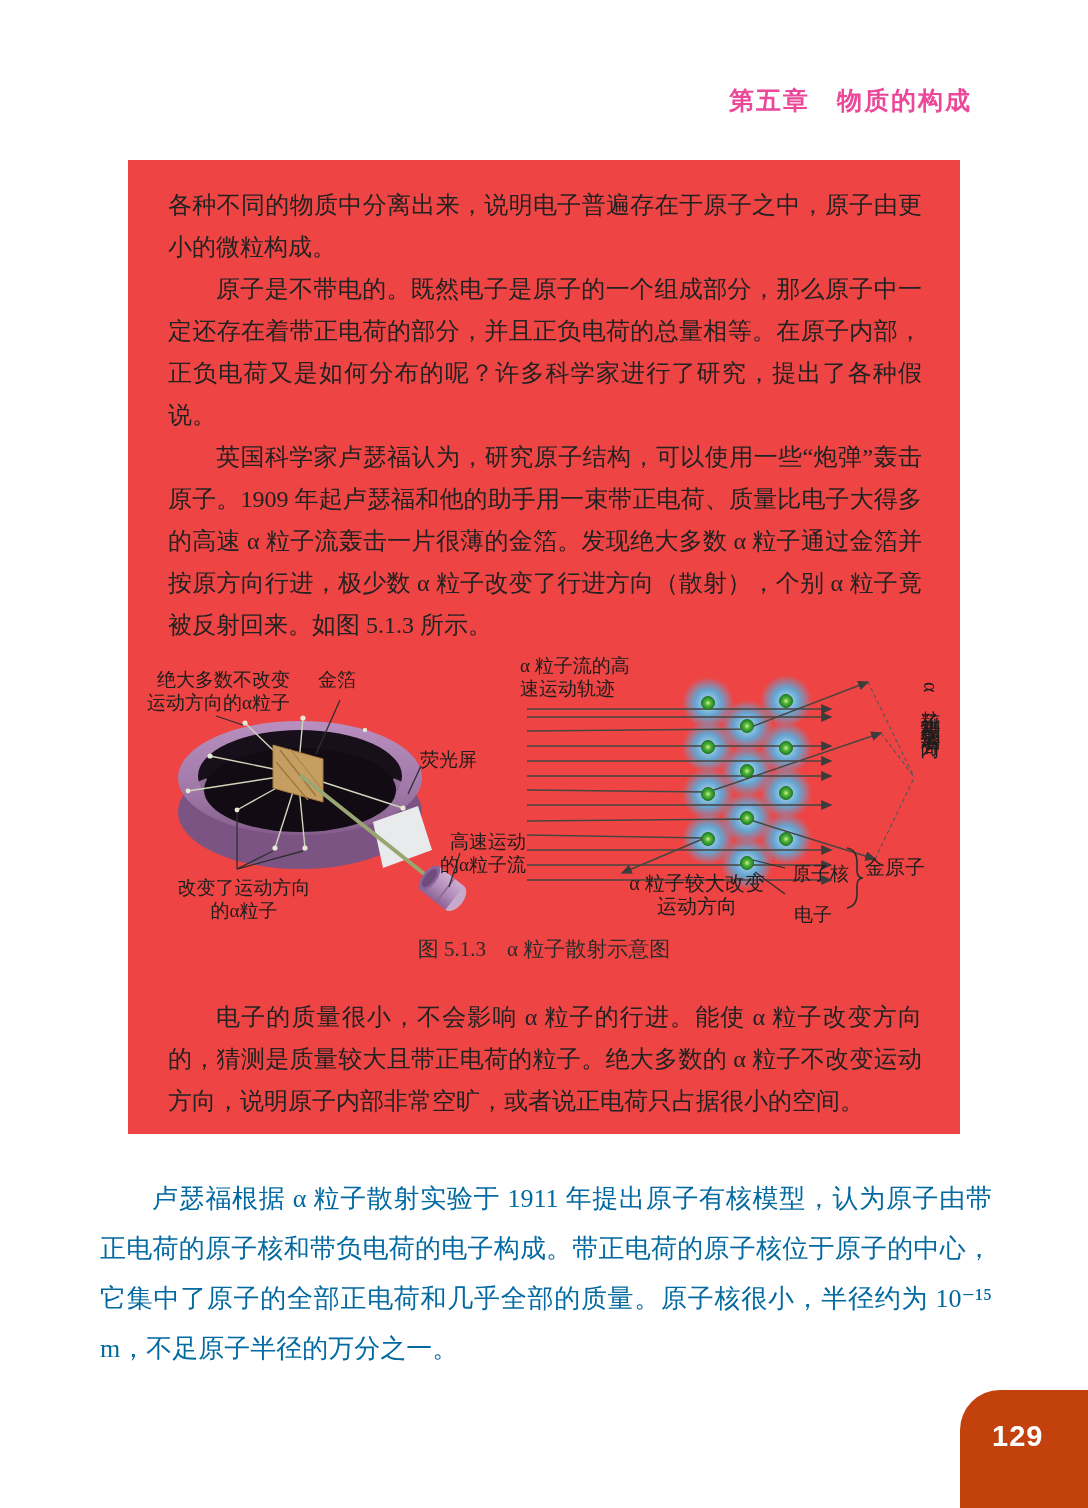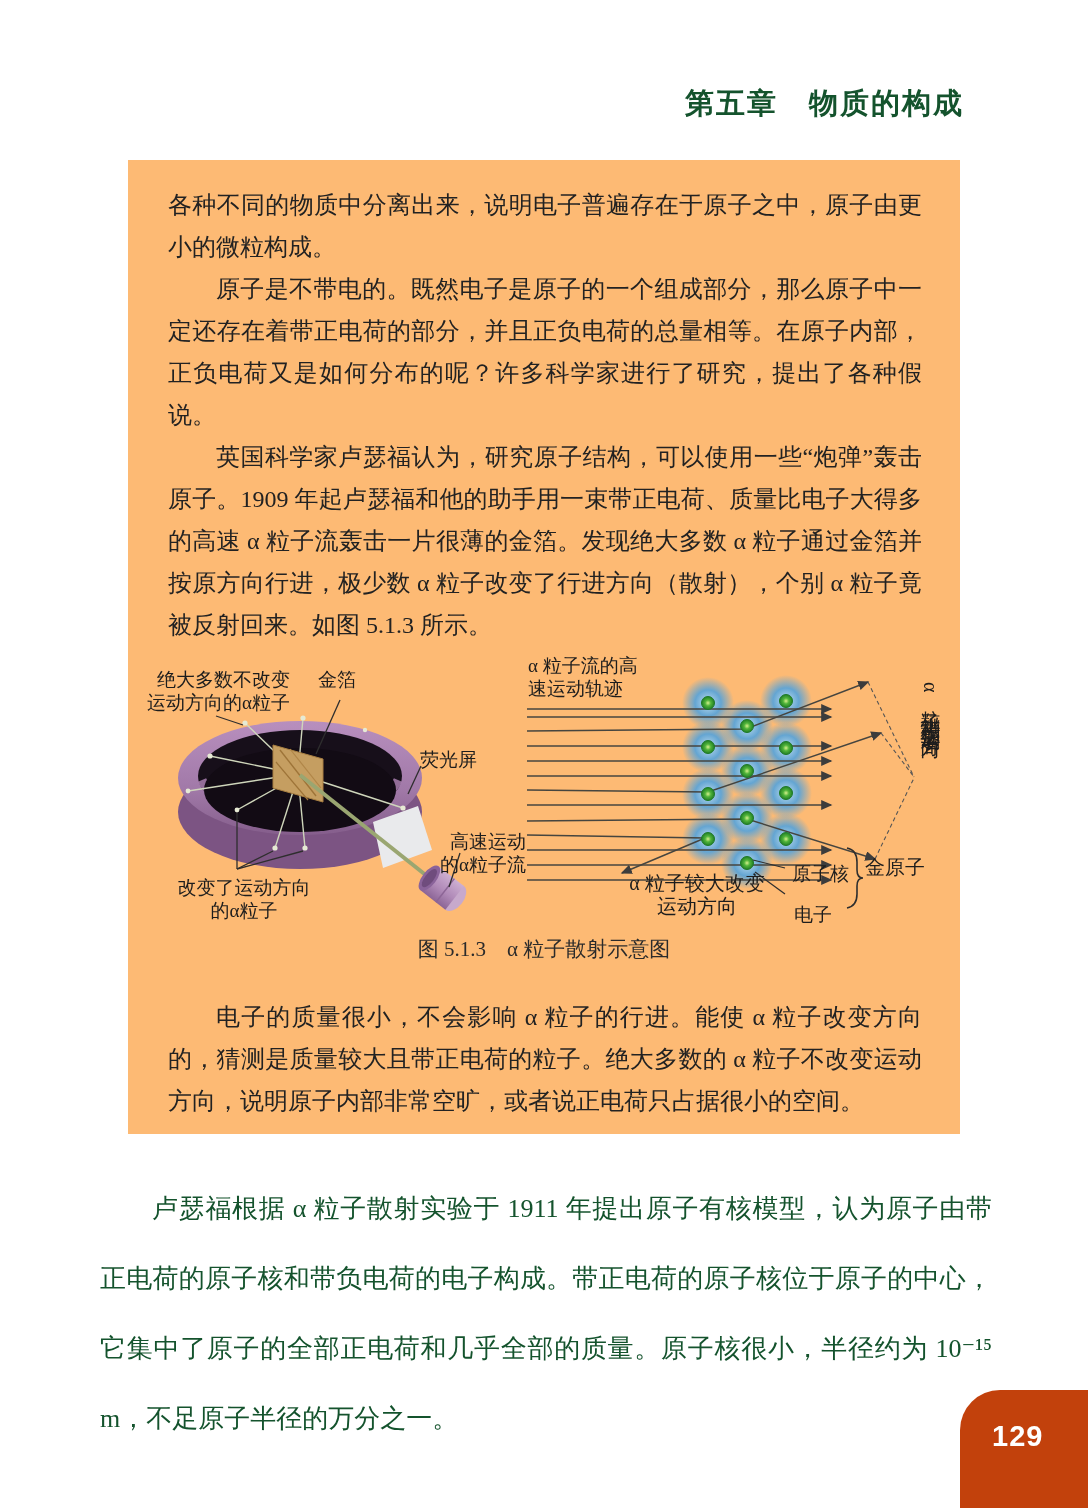--- a/index.html
+++ b/index.html
@@ -1,31 +1,31 @@
 <!DOCTYPE html>
 <html><head>
 <meta charset="utf-8">
 <style>
   html,body{margin:0;padding:0;background:#fff;}
   .page{position:relative;width:1088px;height:1508px;background:#ffffff;overflow:hidden;
         font-family:"Liberation Serif","DejaVu Serif",serif;color:#1f1f1f;}
-  .chapter-header{position:absolute;top:84px;right:124px;font-family:"Liberation Sans","DejaVu Sans",sans-serif;
-        font-weight:bold;font-size:29px;color:#14532d;letter-spacing:2px;}
-  .content-box{position:absolute;left:128px;top:160px;width:832px;height:974px;background:#fdba74;overflow:hidden;}
+  .chapter-header{position:absolute;top:84px;right:116px;font-family:"Liberation Sans","DejaVu Sans",sans-serif;
+        font-weight:bold;font-size:25px;color:#ec4899;letter-spacing:2px;}
+  .content-box{position:absolute;left:128px;top:160px;width:832px;height:974px;background:#ef4444;overflow:hidden;}
   .content-box p{margin:0 38px 0 40px;font-size:24px;line-height:42px;text-align:justify;color:#222;}
   .content-box p.indent{text-indent:2em;}
   .content-box p.first{padding-top:24px;}
   .figure{position:absolute;left:0;top:492px;width:832px;height:278px;}
   .fig-caption{position:absolute;left:0;top:775px;width:832px;text-align:center;font-size:21px;color:#2b2b2b;}
   .para-after{position:absolute;left:0;top:836px;right:0;}
   .svg-abs{position:absolute;}
   .flabel{position:absolute;font-size:19px;line-height:23px;color:#1d1d1d;white-space:pre-line;}
   .vlabel{position:absolute;writing-mode:vertical-rl;font-size:20px;letter-spacing:3px;color:#1d1d1d;}
-  .closing{position:absolute;left:100px;top:1174px;width:892px;font-size:26px;line-height:70px;
-        text-align:justify;text-indent:2em;color:#14532d;}
+  .closing{position:absolute;left:100px;top:1174px;width:892px;font-size:26px;line-height:50px;
+        text-align:justify;text-indent:2em;color:#0369a1;}
   .page-badge{position:absolute;right:0;bottom:0;width:128px;height:118px;background:#c2410c;
         border-top-left-radius:40px;}
   .page-badge span{position:absolute;left:32px;top:30px;color:#ffffff;font-weight:bold;font-size:29px;
         font-family:"Liberation Sans","DejaVu Sans",sans-serif;letter-spacing:1px;}
 </style>
 </head>
 <body>
 
 <div class="page">
 
@@ -192,21 +192,21 @@
 
       <div class="flabel" style="left:14px;top:16px;width:148px;text-align:right;">绝大多数不改变
 运动方向的α粒子</div>
       <div class="flabel" style="left:190px;top:16px;">金箔</div>
       <div class="flabel" style="left:292px;top:96px;">荧光屏</div>
       <div class="flabel" style="left:296px;top:178px;width:102px;text-align:right;">高速运动
 的α粒子流</div>
       <div class="flabel" style="left:36px;top:224px;width:160px;text-align:center;">改变了运动方向
 的α粒子</div>
 
-      <div class="flabel" style="left:400px;top:2px;">α 粒子流的高
+      <div class="flabel" style="left:392px;top:2px;">α 粒子流的高
 速运动轨迹</div>
       <div class="vlabel" style="left:790px;top:30px;height:245px;">α粒子稍稍改变运动方向</div>
       <div class="flabel" style="left:474px;top:220px;width:190px;text-align:center;font-size:20px;">α 粒子较大改变
 运动方向</div>
       <div class="flabel" style="left:664px;top:210px;">原子核</div>
       <div class="flabel" style="left:666px;top:238px;margin-top:13px;">电子</div>
       <div class="flabel" style="left:737px;top:204px;font-size:20px;">金原子</div>
     </div>
 
     <div class="fig-caption">图 5.1.3　α 粒子散射示意图</div>

